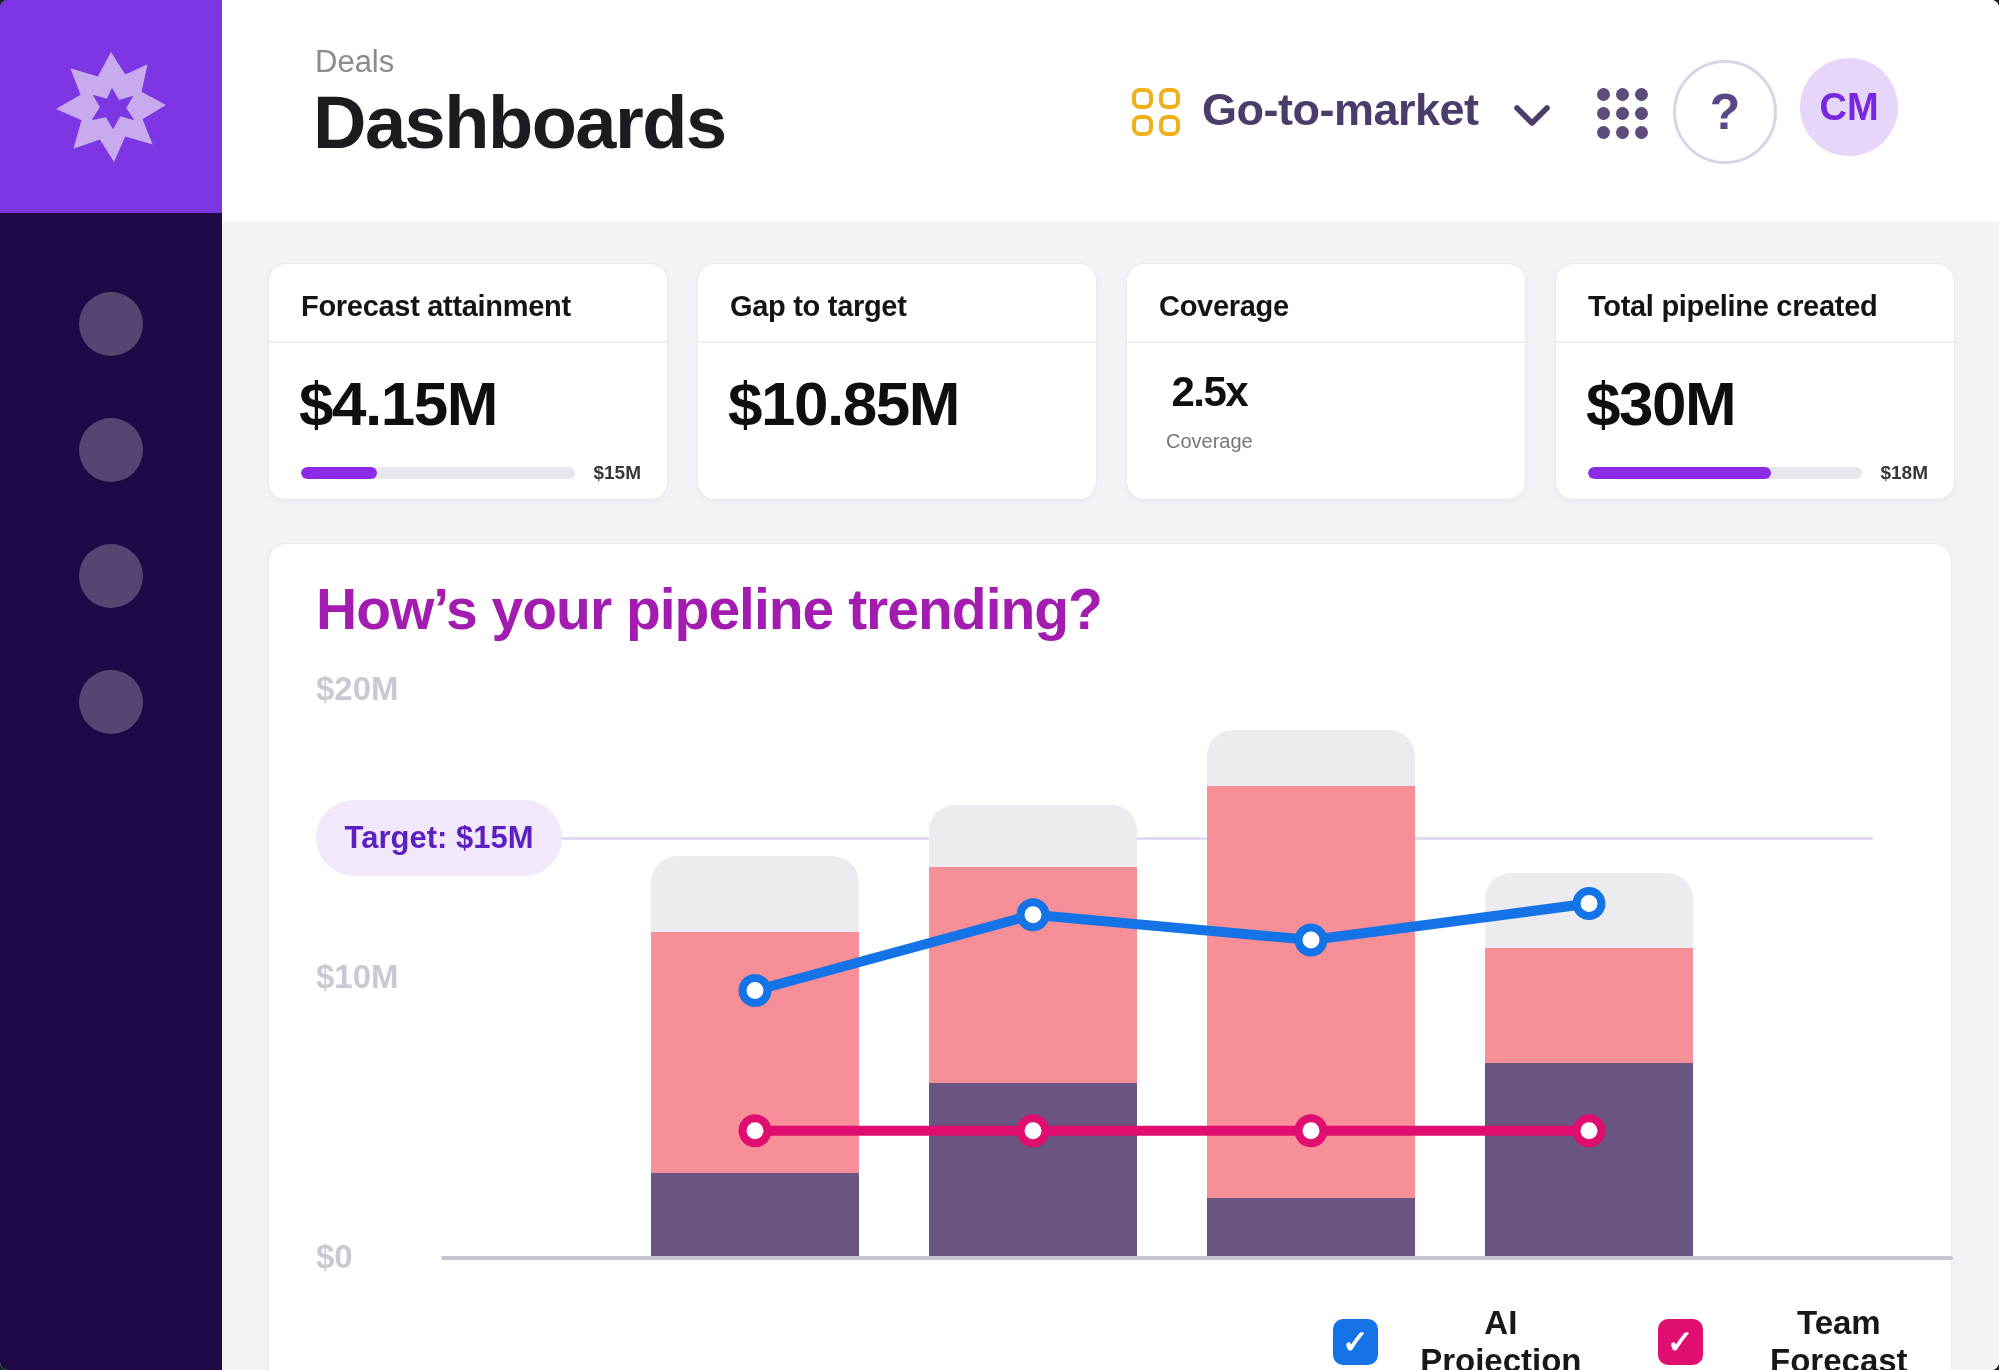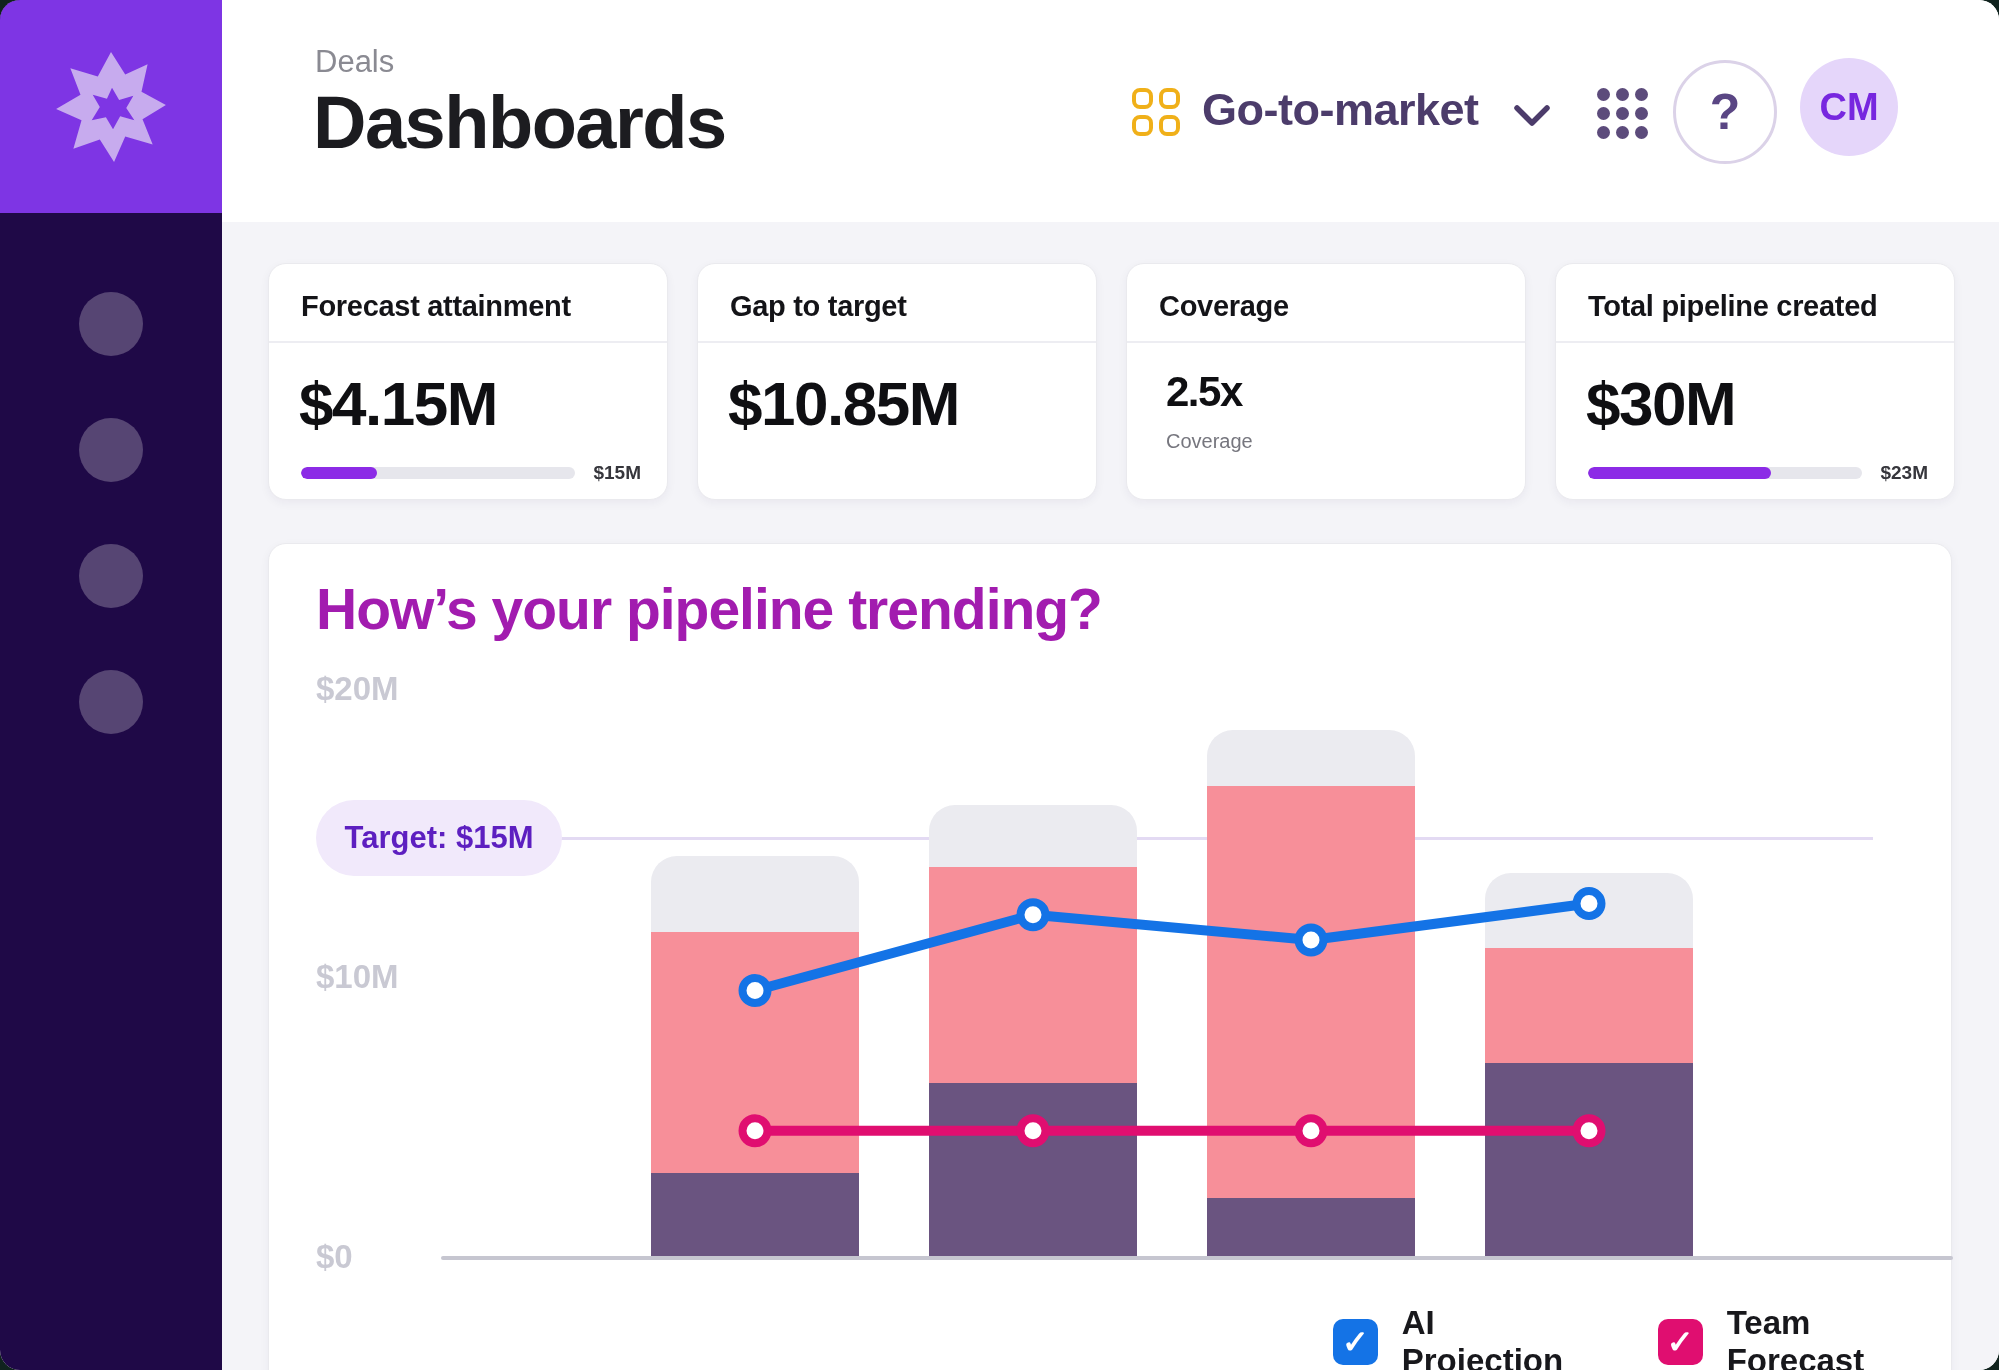--- a/index.html
+++ b/index.html
@@ -1,17 +1,17 @@
 <!DOCTYPE html>
 <html><head>
 <meta charset="utf-8">
 <style>
   html,body{margin:0;padding:0;background:#10231e;font-family:"Liberation Sans",sans-serif;}
   .stage{position:relative;width:1999px;height:1370px;background:#10231e;overflow:hidden;}
-  .win{position:absolute;inset:0;border-radius:20px;overflow:hidden;background:#ffffff;}
+  .win{position:absolute;inset:0;border-radius:8px;overflow:hidden;background:#ffffff;text-align:center;}
 
   
   .sidebar{position:absolute;left:0;top:0;width:222px;height:1370px;background:#1f0947;}
   .logo-box{position:absolute;left:0;top:0;width:222px;height:213px;background:#7e35e4;display:flex;align-items:center;justify-content:center;}
   .nav-dot{position:absolute;left:79px;width:64px;height:64px;border-radius:50%;background:#564573;}
 
   
   .header{position:absolute;left:222px;top:0;right:0;height:222px;background:#ffffff;border-bottom:2px solid #ebebf0;}
   .breadcrumb{position:absolute;left:315px;top:44px;font-size:31px;color:#8a8a92;}
   .page-title{position:absolute;left:313px;top:80px;font-size:74px;font-weight:700;color:#1c1c20;letter-spacing:-1.5px;}
@@ -139,21 +139,21 @@
     </div>
 
     <div class="card kpi" style="left:1555px">
       <div class="kpi-title">Total pipeline created</div>
       <div class="kpi-divider"></div>
       <div class="kpi-value">$30M</div>
       <div class="kpi-progress">
         <div class="track">
           <div class="fill" style="width: 66.7%;"></div>
         </div>
-        <div class="prog-label">$23M</div>
+        <div class="prog-label">$18M</div>
       </div>
     </div>
 
     <div class="card chart-card">
       <div class="chart-title">How’s your pipeline trending?</div>
 
       <div id="yticks">
           <div class="ytick" style="top: 125px;">$20M</div>
           <div class="ytick" style="top: 412.5px;">$10M</div>
           <div class="ytick" style="top: 693px;">$0</div>

